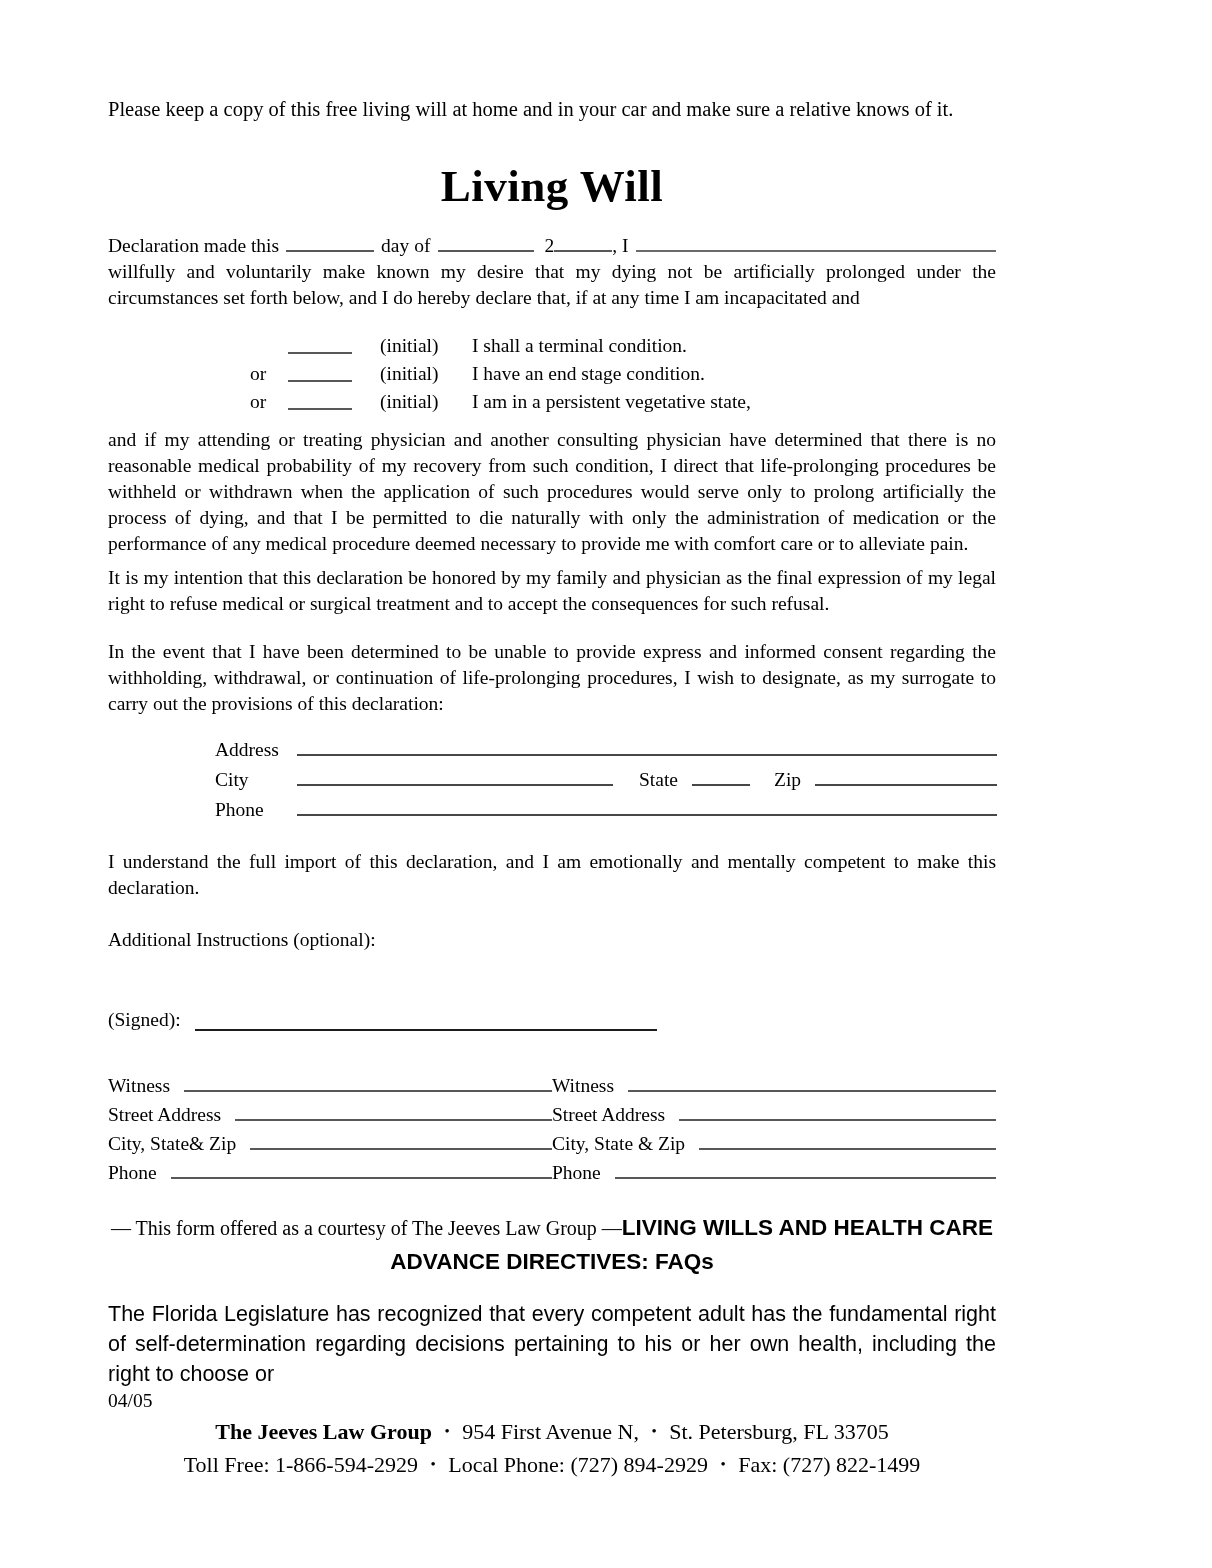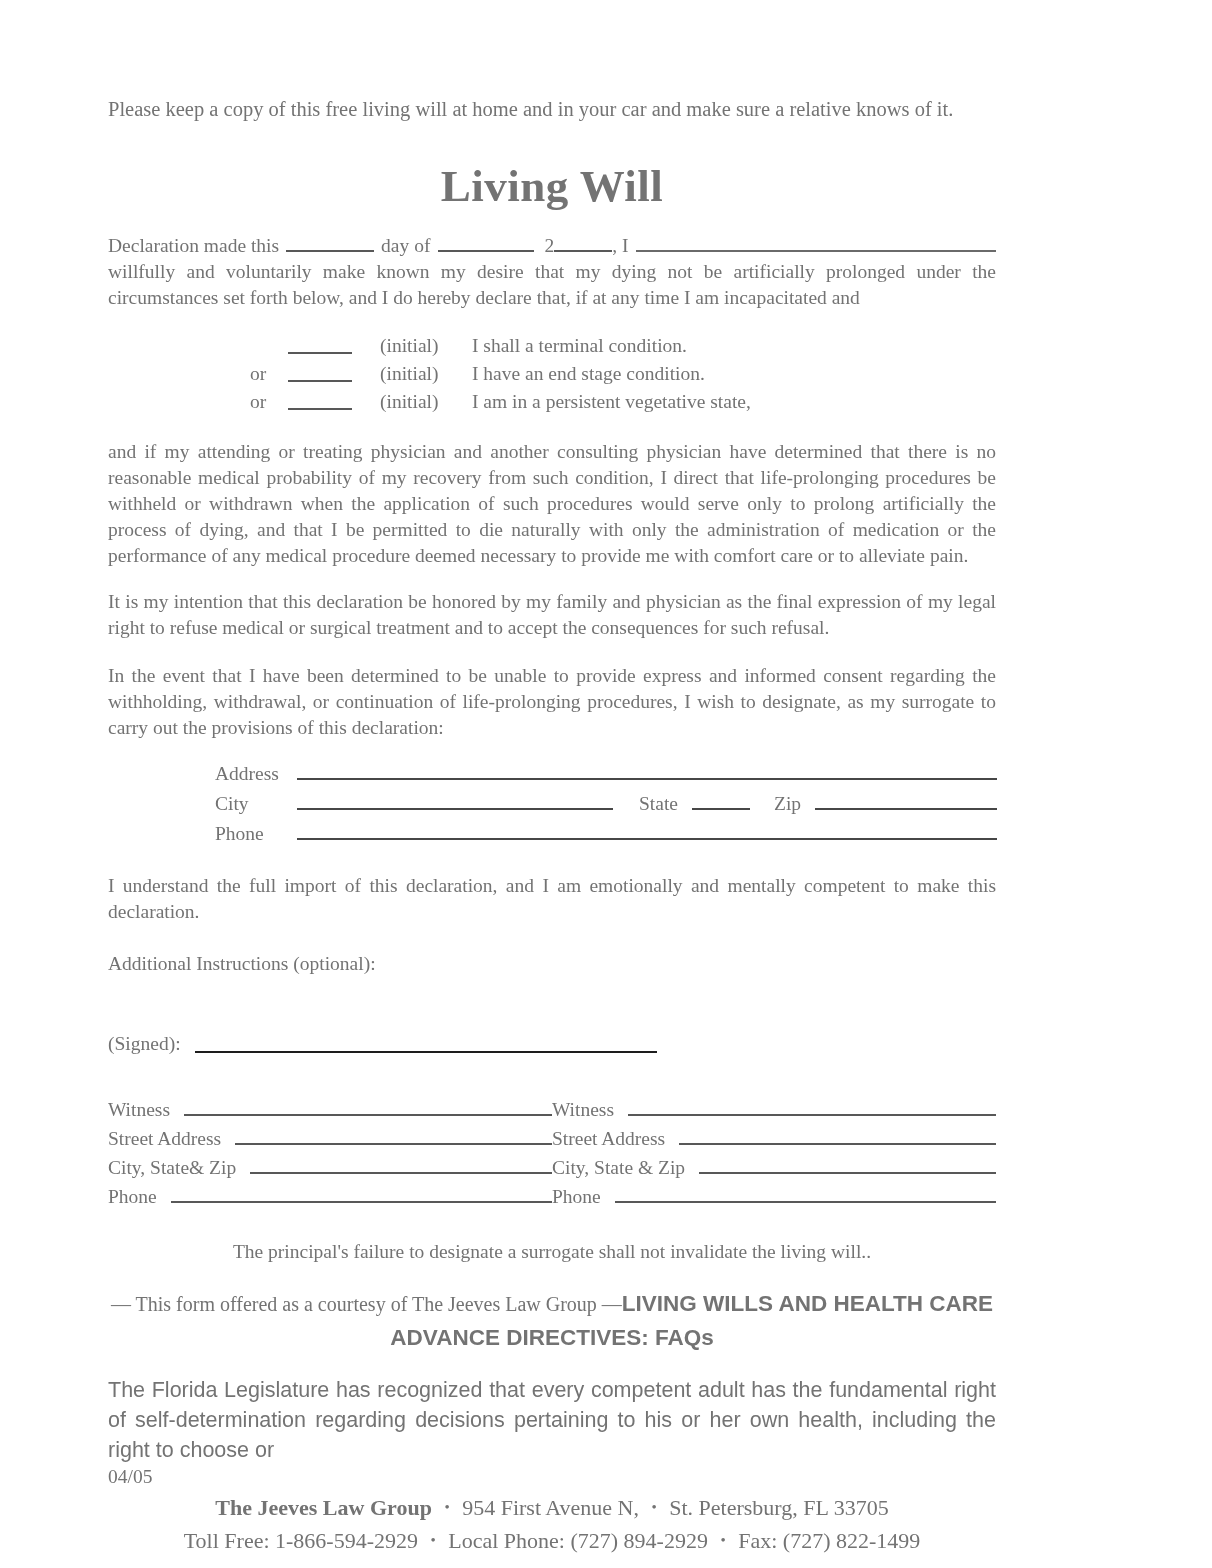--- a/index.html
+++ b/index.html
@@ -1,21 +1,21 @@
 <!DOCTYPE html>
 <html><head>
 <meta charset="utf-8">
 <style>
   * { margin: 0; padding: 0; box-sizing: border-box; }
   html, body { background: #ffffff; }
   .page {
     width: 1104px;
     height: 1568px;
     background: #ffffff;
-    color: #737373;
+    color: #000000;
     font-family: "Liberation Serif", serif;
     padding: 96px 108px 0 108px;
     overflow: hidden;
     position: relative;
   }
   .notice { font-size: 20.5px; line-height: 26px; }
   .doc-title {
     text-align: center;
     font-size: 45px;
     font-weight: bold;
@@ -44,37 +44,37 @@
   .b-day   { width: 88px;  margin: 0 7px; }
   .b-month { width: 96px;  margin-left: 8px; }
   .b-year  { width: 58px; }
   .b-name  { flex: 1; margin-left: 8px; border-bottom-color: #6a6a6a; }
   .conditions { margin: 24px 0 0 142px; font-size: 19.5px; }
   .cond-row { display: flex; align-items: flex-start; height: 28px; }
   .cond-or { width: 38px; }
   .cond-blank { width: 64px; border-bottom: 2px solid #585858; height: 0.95em; }
   .cond-initial { margin-left: 28px; width: 78px; }
   .cond-text { margin-left: 14px; }
-  .mt-24 { margin-top: 20px; }
+  .mt-24 { margin-top: 8px; }
   .mt-22 { margin-top: 22px; }
   .fields {
     margin: 20px 0 0 107px;
     width: 782px;
     font-size: 19.5px;
   }
   .field-row { display: flex; align-items: baseline; height: 30px; }
   .field-label { width: 82px; flex: 0 0 82px; }
   .field-line { flex: 1; border-bottom: 2px solid #474747; height: 0.95em; }
   .field-line.city-line { flex: 0 0 316px; }
   .inline-label { margin-left: 26px; }
   .state-line { flex: 0 0 58px !important; margin-left: 14px; }
   .zip-label { margin-left: 24px; }
   .zip-line { margin-left: 14px; }
   .additional { font-size: 19.5px; margin-top: 26px; line-height: 26px; }
-  .signed-row { display: flex; align-items: center; margin-top: 56px; font-size: 19.5px; }
+  .signed-row { display: flex; align-items: flex-end; margin-top: 56px; font-size: 19.5px; }
   .signed-line { width: 462px; margin-left: 14px; border-bottom: 2px solid #1d1d1d; height: 0.95em; }
   .witness-grid { display: flex; justify-content: flex-start; margin-top: 42px; font-size: 19.5px; }
   .witness-col { width: 478px; }
   .w-row { display: flex; align-items: baseline; height: 29px; }
   .w-label { white-space: nowrap; }
   .w-line { flex: 1; border-bottom: 2px solid #585858; margin-left: 14px; height: 0.95em; }
   .principal-note { text-align: center; margin-top: 26px; font-size: 19.5px; line-height: 26px; }
   .courtesy { text-align: center; margin-top: 22px; font-size: 20px; line-height: 33px; }
   .bold-sans {
     font-family: "Liberation Sans", sans-serif;
@@ -201,21 +201,20 @@
         <span class="w-label">City, State &amp; Zip</span>
         <span class="w-line"></span>
       </div>
       <div class="w-row">
         <span class="w-label">Phone</span>
         <span class="w-line"></span>
       </div>
     </div>
   </div>
 
-  <div class="principal-note">The principal's failure to designate a surrogate shall not invalidate the living will..</div>
 
   <div class="courtesy">
     <span>— This form offered as a courtesy of The Jeeves Law Group —</span><span class="bold-sans">LIVING WILLS AND HEALTH CARE</span><br>
     <span class="bold-sans">ADVANCE DIRECTIVES: FAQs</span>
   </div>
 
   <div class="florida">The Florida Legislature has recognized that every competent adult has the fundamental right of self-determination regarding decisions pertaining to his or her own health, including the right to choose or</div>
 
   <div class="version">04/05</div>
 

